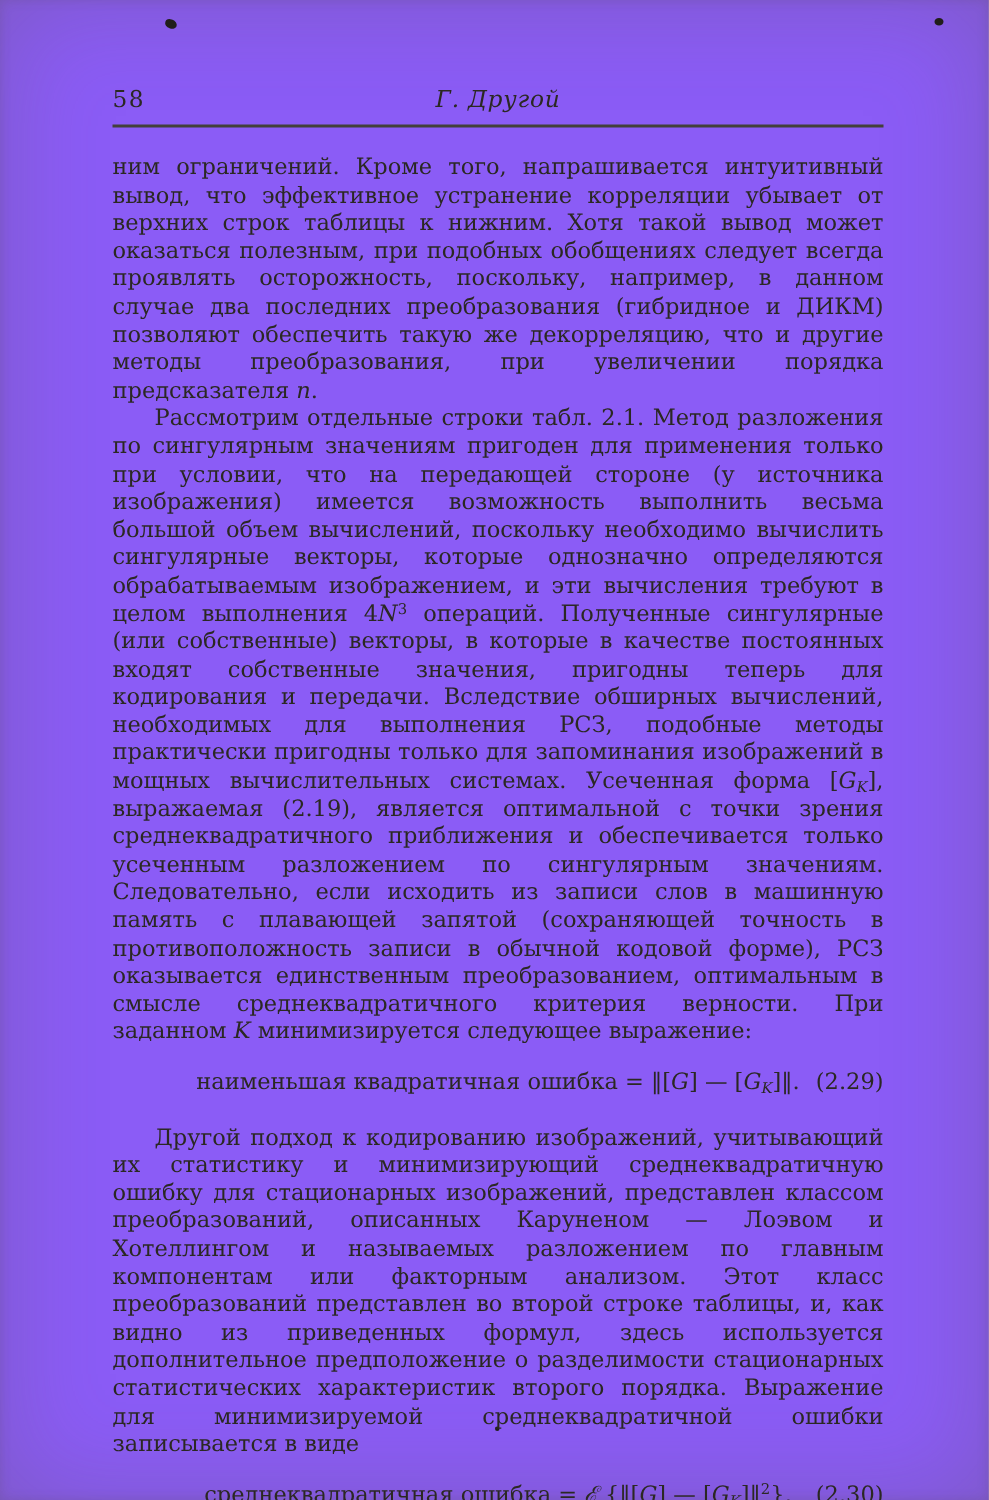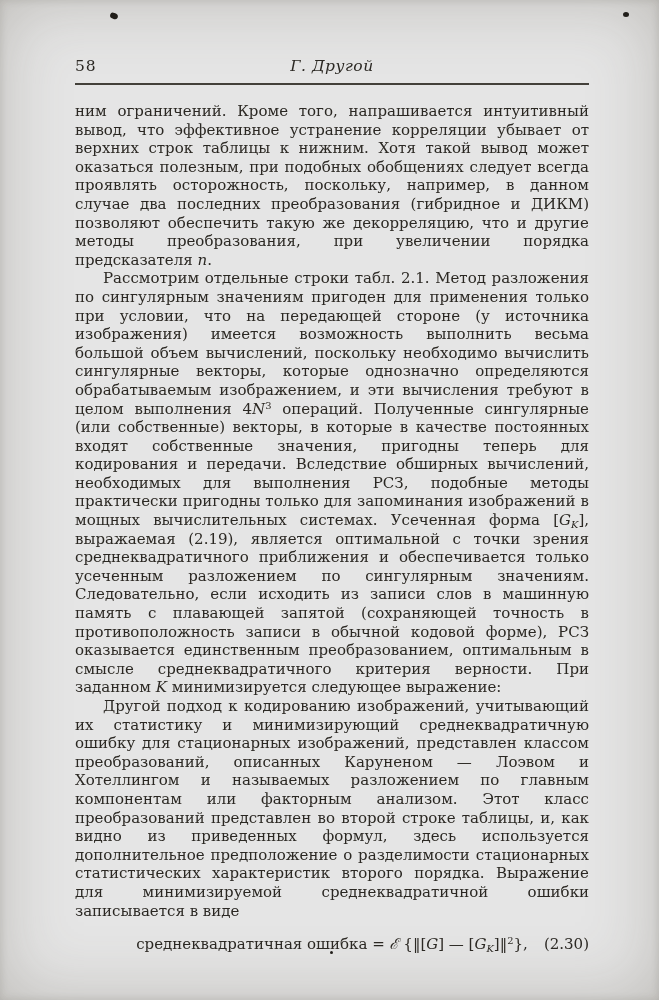--- a/index.html
+++ b/index.html
@@ -3,21 +3,21 @@
 <meta charset="utf-8">
 <style>
   * { margin: 0; padding: 0; box-sizing: border-box; }
   html, body { width: 659px; height: 1000px; }
   body { background: #cdcbc6; font-family: "DejaVu Serif", "Liberation Serif", serif; }
 
   .scan {
     position: relative;
     width: 659px; height: 1000px;
     overflow: hidden;
-    background: #e5e5e5;
+    background: #8b5cf6;
     box-shadow: inset 0 0 70px rgba(88, 82, 70, 0.28), inset 0 0 8px rgba(70, 65, 55, 0.18);
     color: #2b2823;
   }
 
   .content { position: absolute; left: 75px; right: 70px; top: 0; }
 
   .running-head { position: relative; margin-top: 57px; height: 21px; font-size: 15.5px; }
   .pageno { position: absolute; left: 0; top: 0; letter-spacing: 1px; }
   .author { position: absolute; left: 50%; transform: translateX(-50%); font-style: italic; letter-spacing: 0.5px; }
   .rule { border-bottom: 2px solid #43403a; margin-top: 5px; }
@@ -55,20 +55,24 @@
       <span class="author">Г. Другой</span>
     </header>
     <div class="rule"></div>
 
     <main>
 
       <p class="noindent">ним ограничений. Кроме того, напрашивается интуитивный вывод, что эффективное устранение корреляции убывает от верхних строк таблицы к нижним. Хотя такой вывод может оказаться полезным, при подобных обобщениях следует всегда проявлять осторожность, поскольку, например, в данном случае два последних преобразования (гибридное и ДИКМ) позволяют обеспечить такую же декорреляцию, что и другие методы преобразования, при увеличении порядка предсказателя <i>n</i>.</p>
 
       <p>Рассмотрим отдельные строки табл. 2.1. Метод разложения по сингулярным значениям пригоден для применения только при условии, что на передающей стороне (у источника изображения) имеется возможность выполнить весьма большой объем вычислений, поскольку необходимо вычислить сингулярные векторы, которые однозначно определяются обрабатываемым изображением, и эти вычисления требуют в целом выполнения 4<i>N</i><sup>3</sup> операций. Полученные сингулярные (или собственные) векторы, в которые в качестве постоянных входят собственные значения, пригодны теперь для кодирования и передачи. Вследствие обширных вычислений, необходимых для выполнения РСЗ, подобные методы практически пригодны только для запоминания изображений в мощных вычислительных системах. Усеченная форма [<i>G</i><sub>K</sub>], выражаемая (2.19), является оптимальной с точки зрения среднеквадратичного приближения и обеспечивается только усеченным разложением по сингулярным значениям. Следовательно, если исходить из записи слов в машинную память с плавающей запятой (сохраняющей точность в противоположность записи в обычной кодовой форме), РСЗ оказывается единственным преобразованием, оптимальным в смысле среднеквадратичного критерия верности. При заданном <i>K</i> минимизируется следующее выражение:</p>
 
+      <div class="equation">
+        <span class="eq-body">наименьшая квадратичная ошибка = ‖[<i>G</i>] — [<i>G</i><sub>K</sub>]‖.</span>
+        <span class="eq-number">(2.29)</span>
+      </div>
 
       <p>Другой подход к кодированию изображений, учитывающий их статистику и минимизирующий среднеквадратичную ошибку для стационарных изображений, представлен классом преобразований, описанных Каруненом — Лоэвом и Хотеллингом и называемых разложением по главным компонентам или факторным анализом. Этот класс преобразований представлен во второй строке таблицы, и, как видно из приведенных формул, здесь используется дополнительное предположение о разделимости стационарных статистических характеристик второго порядка. Выражение для минимизируемой среднеквадратичной ошибки записывается в виде</p>
 
       <div class="equation">
         <span class="eq-body">среднеквадратичная ошибка = <span class="script">ℰ</span> {‖[<i>G</i>] — [<i>G</i><sub>K</sub>]‖<sup>2</sup>},</span>
         <span class="eq-number">(2.30)</span>
       </div>
 
     </main>
   </div>

